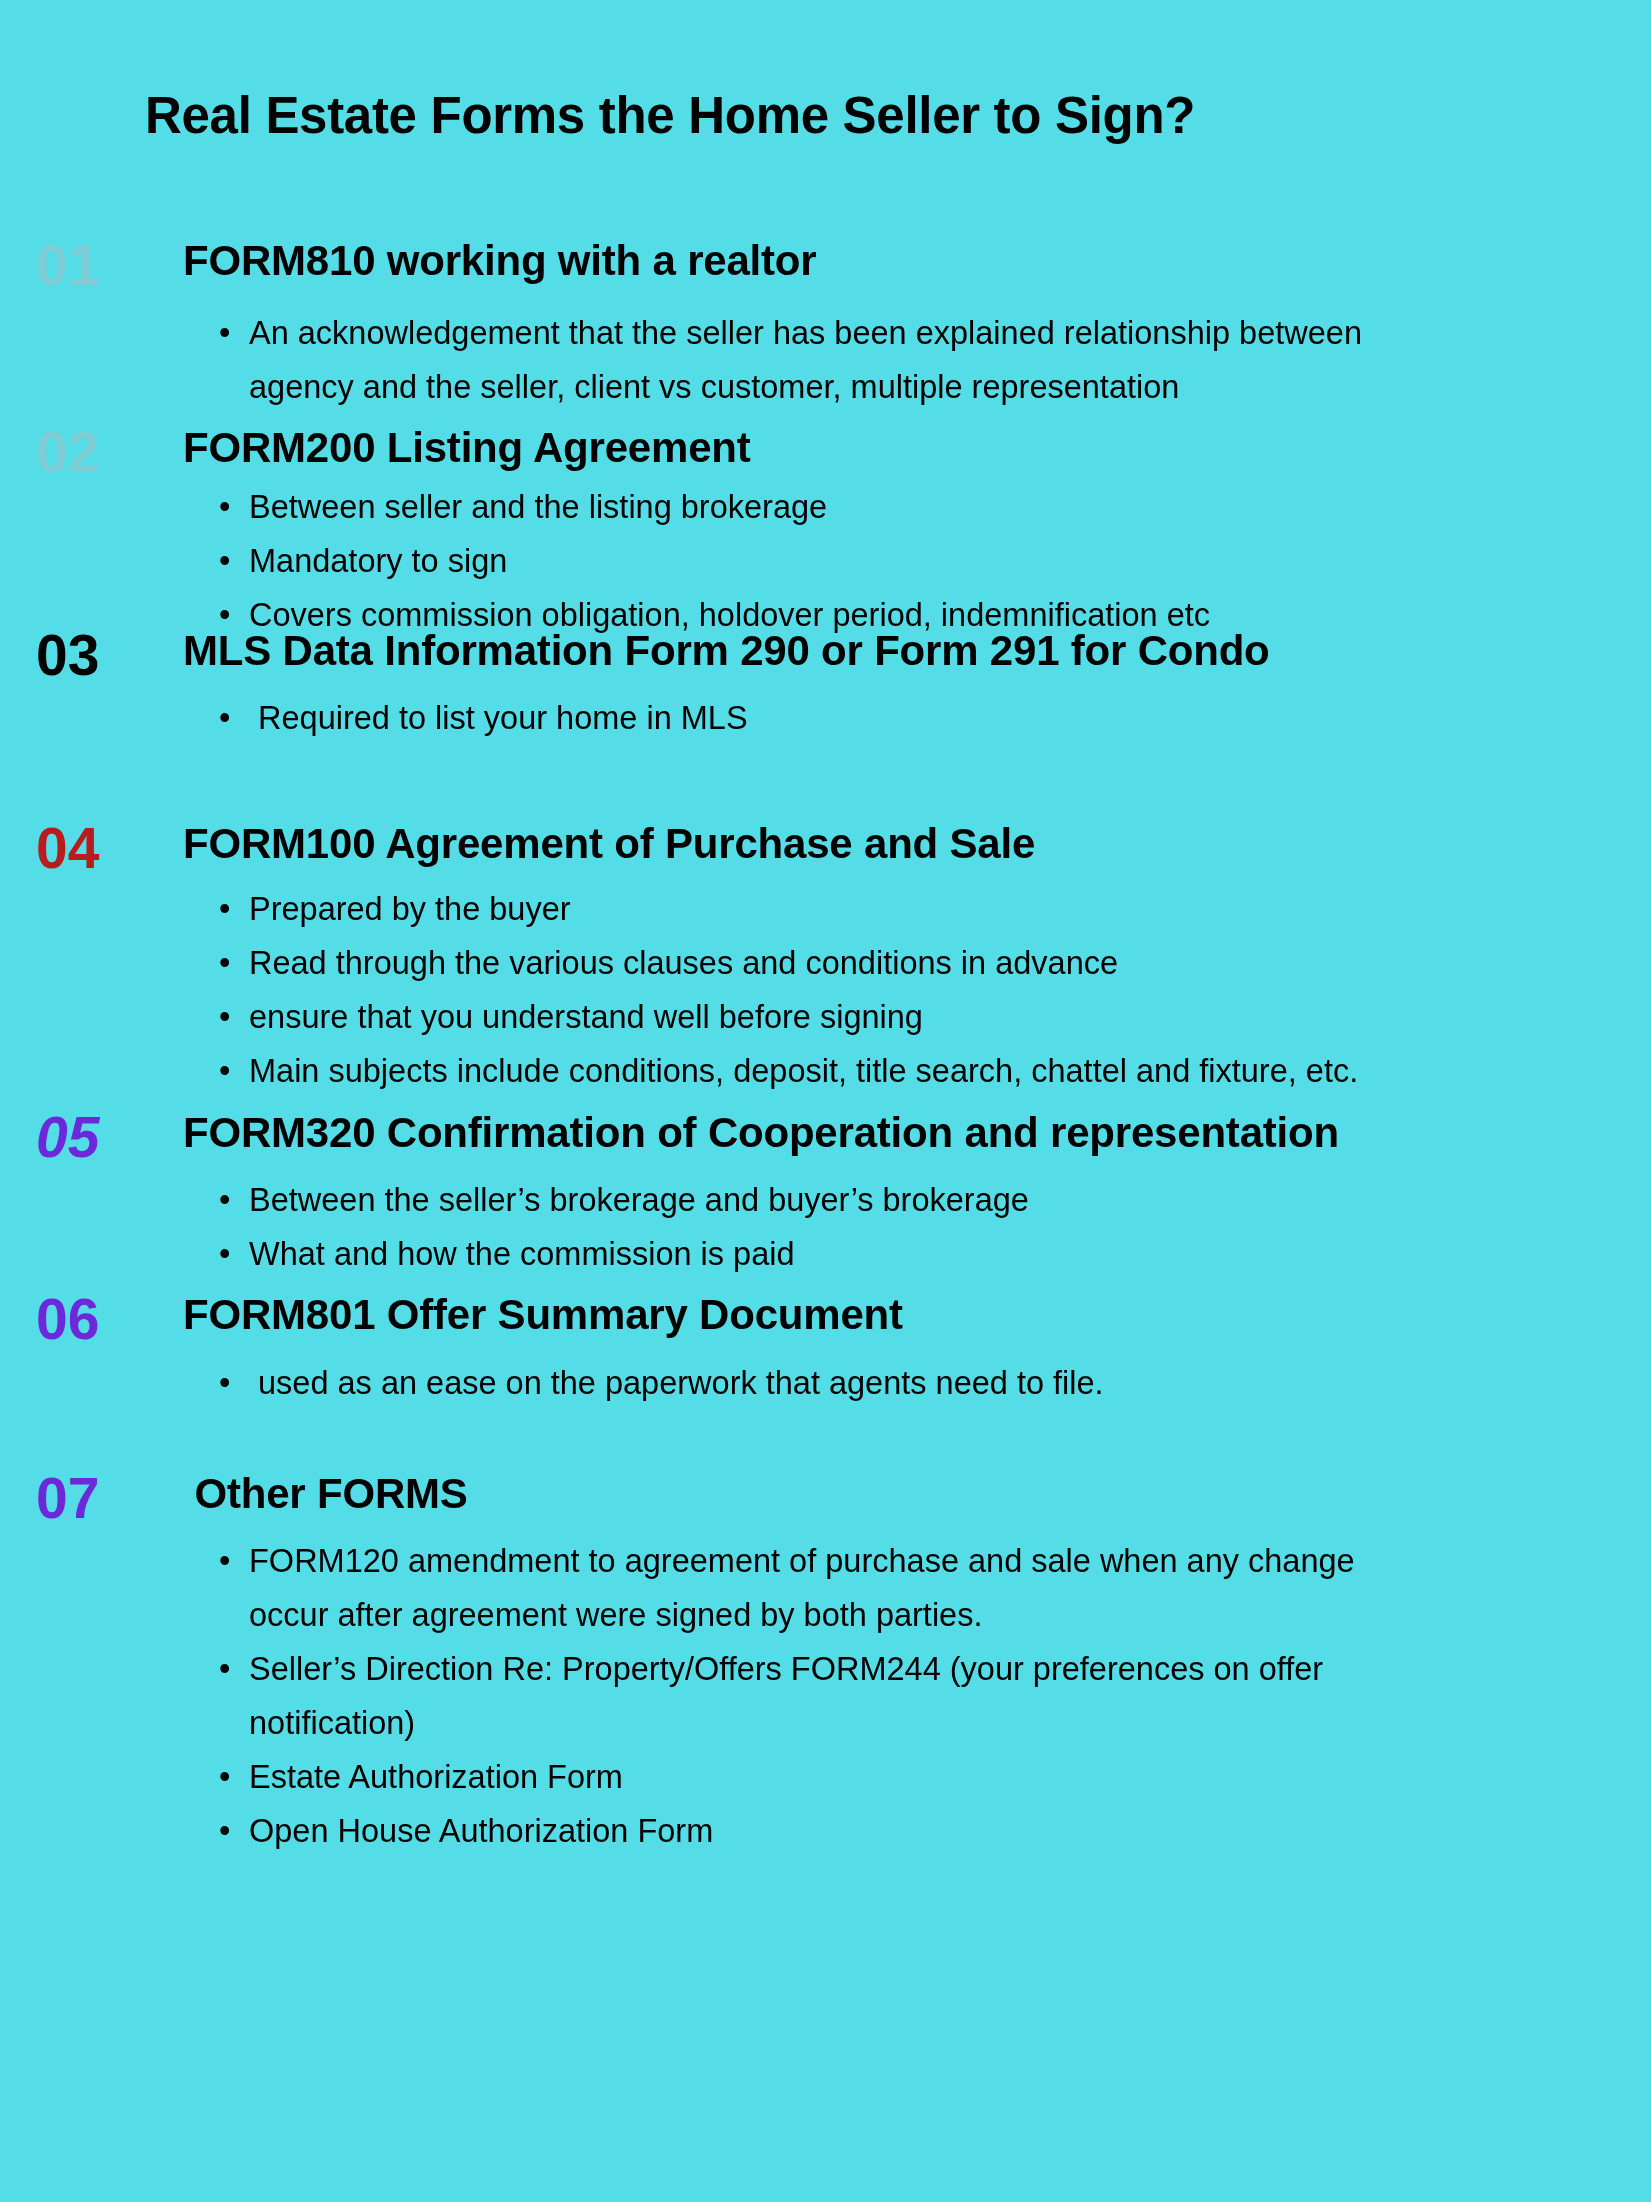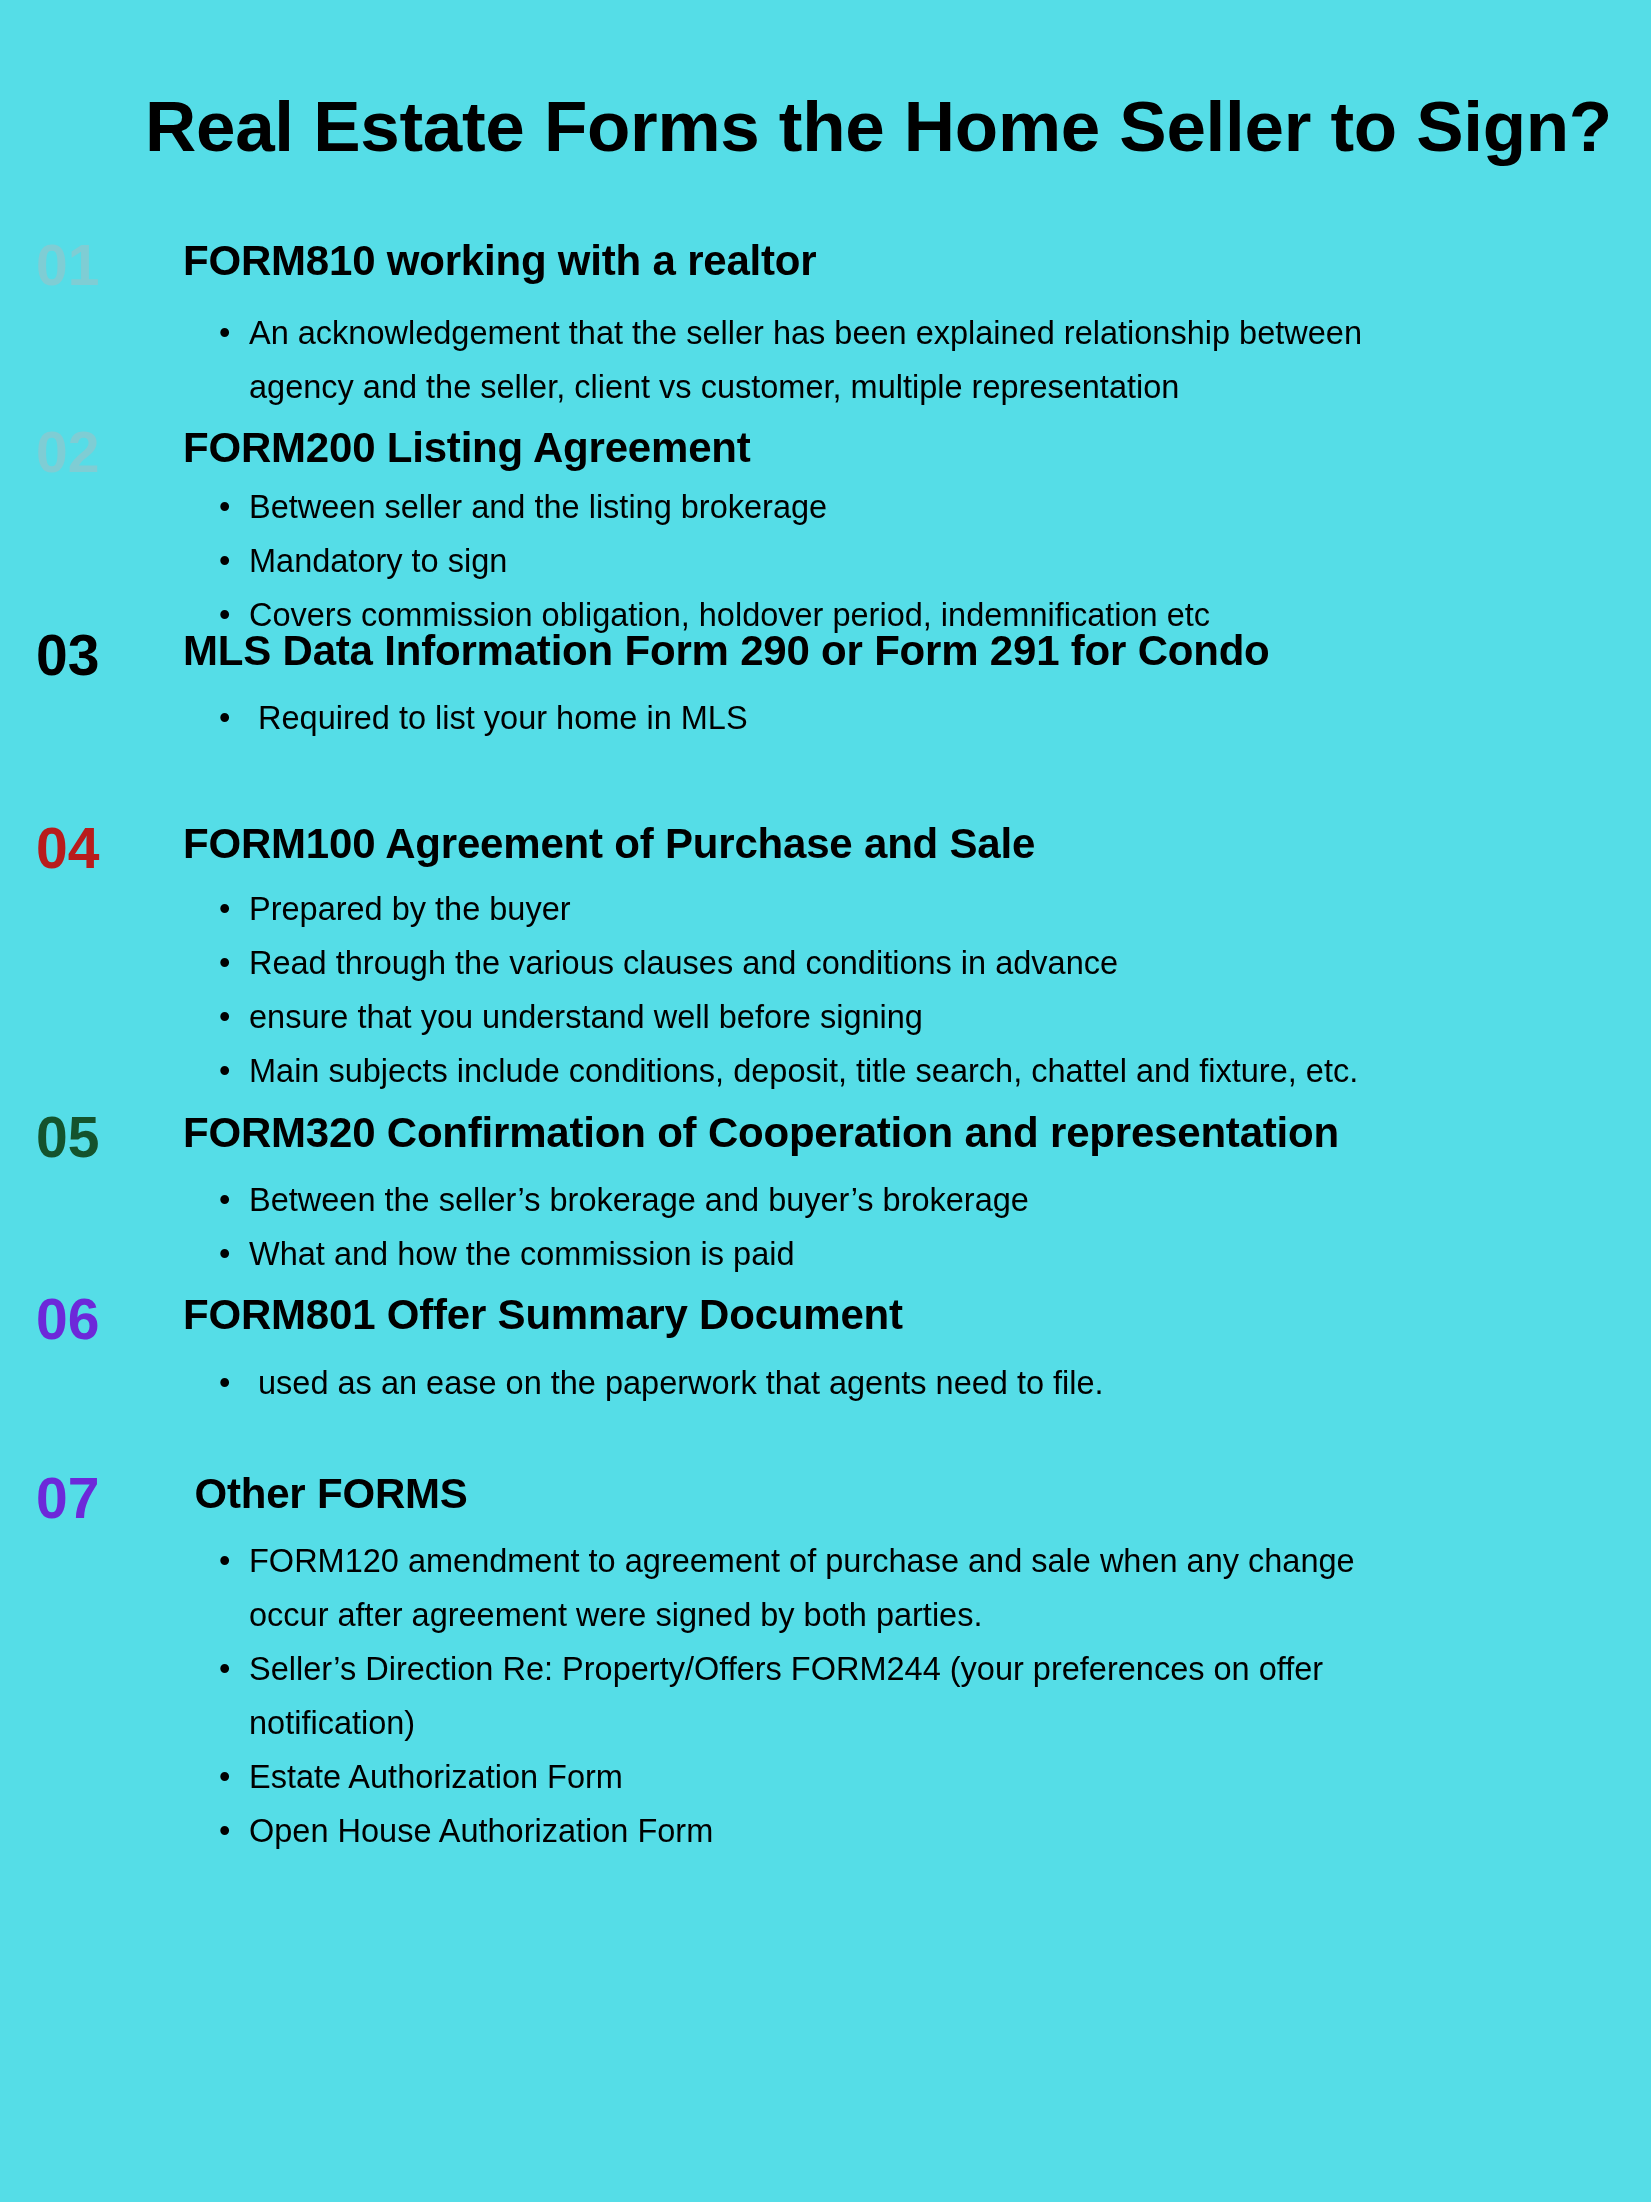--- a/index.html
+++ b/index.html
@@ -22,21 +22,21 @@
     width: 1652px;
     height: 2202px;
     padding: 0;
   }
 
   
   .page-title {
     position: absolute;
     left: 145px;
     top: 88px;
-    font-size: 71px;
+    font-size: 51px;
     font-weight: bold;
     letter-spacing: -0.3px;
     line-height: 1.1;
     white-space: nowrap;
   }
 
   
   .sections {
     position: absolute;
     left: 0;
@@ -166,21 +166,21 @@
       <h2 class="section-heading">FORM100 Agreement of Purchase and Sale</h2>
       <ul class="bullets">
         <li><span class="dot">•</span><span>Prepared by the buyer</span></li>
         <li><span class="dot">•</span><span>Read through the various clauses and conditions in advance</span></li>
         <li><span class="dot">•</span><span>ensure that you understand well before signing</span></li>
         <li><span class="dot">•</span><span>Main subjects include conditions, deposit, title search, chattel and fixture, etc.</span></li>
       </ul>
     </section>
 
     <section class="section s05">
-      <div class="step-number" style="color: #14532d;">05</div>
+      <div class="step-number" style="color: #6d28d9; font-style: italic;">05</div>
       <h2 class="section-heading">FORM320 Confirmation of Cooperation and representation</h2>
       <ul class="bullets">
         <li><span class="dot">•</span><span>Between the seller’s brokerage and buyer’s brokerage</span></li>
         <li><span class="dot">•</span><span>What and how the commission is paid</span></li>
       </ul>
     </section>
 
     <section class="section s06">
       <div class="step-number" style="color: #6d28d9;">06</div>
       <h2 class="section-heading">FORM801 Offer Summary Document</h2>

